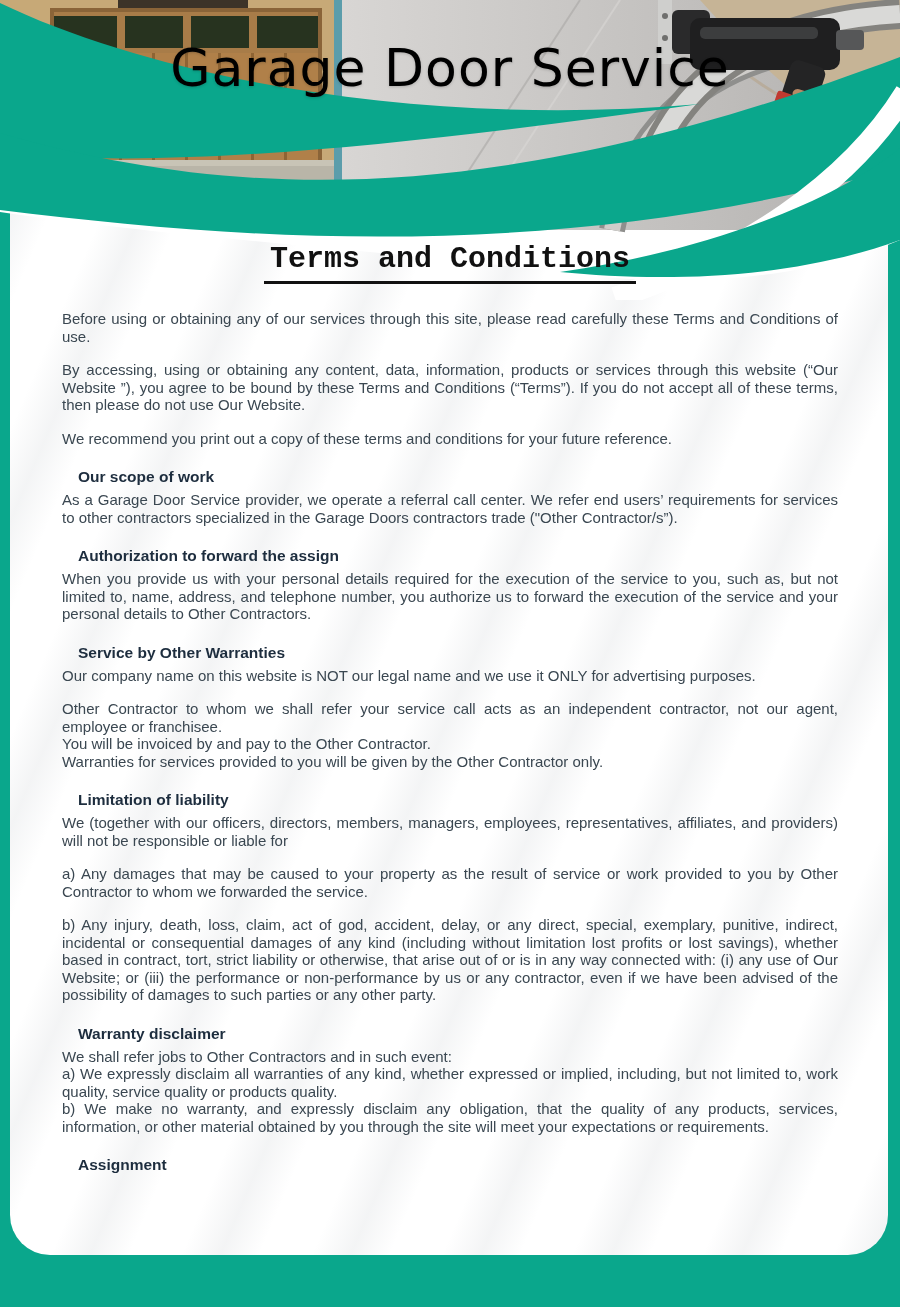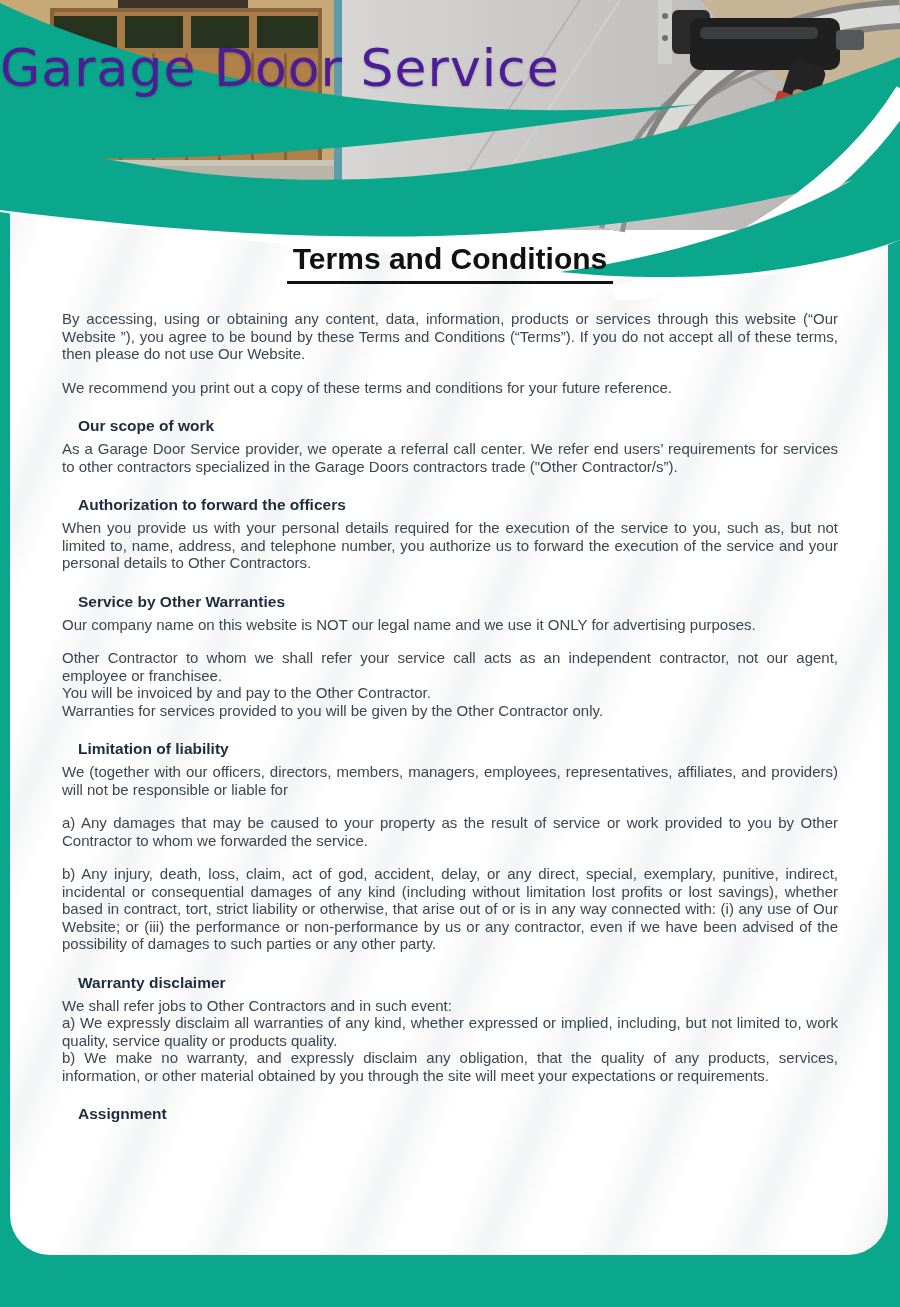--- a/index.html
+++ b/index.html
@@ -24,33 +24,33 @@
         rgba(120,130,140,0.085) 84px,
         rgba(255,255,255,0) 120px),
       #ffffff;
     border-radius:0 0 40px 40px;
   }
   .header{
     position:absolute;top:0;left:0;width:900px;height:300px;pointer-events:none;
   }
   .header svg{display:block;}
   .brand-title{
-    position:absolute;top:38px;left:0;width:900px;
+    position:absolute;top:38px;left:0;width:900px;text-align:center;
     font-family:"DejaVu Sans", sans-serif;
-    font-size:52px;font-weight:400;letter-spacing:1px;color:#4c1d95;
+    font-size:52px;font-weight:400;letter-spacing:1px;color:#000000;
     text-shadow:0 1px 3px rgba(0,0,0,0.18);
   }
   .content{
     position:absolute;top:236px;left:62px;width:776px;
     color:var(--body-text);
     font-size:15px;line-height:17.5px;
   }
   .page-title{
     text-align:center;margin:6px 0 26px;
-    font-family:Liberation Sans, sans-serif;
+    font-family:Liberation Mono, monospace;
     font-size:30px;line-height:34px;font-weight:bold;color:var(--title-text);
   }
   .page-title span{
     display:inline-block;padding:0 6px 5px;border-bottom:3px solid #111;
   }
   .sec-h{
     font-size:15.5px;font-weight:bold;color:var(--heading-text);
     margin:21px 16px 5px;line-height:18px;
   }
   .para{
@@ -148,31 +148,32 @@
 
   <div class="brand-title">Garage Door Service</div>
 
   <div class="content">
     <div class="page-title">
       <span>Terms and Conditions</span>
     </div>
     <div id="sections">
   <section class="sec">
 
+  <div class="para">Before using or obtaining any of our services through this site, please read carefully these Terms and Conditions of use.</div>
           <div class="para">By accessing, using or obtaining any content, data, information, products or services through this website (“Our Website ”), you agree to be bound by these Terms and Conditions (“Terms”). If you do not accept all of these terms, then please do not use Our Website.</div>
           <div class="para">We recommend you print out a copy of these terms and conditions for your future reference.</div>
         </section>
 
   <section class="sec">
     <h2 class="sec-h">Our scope of work</h2>
   <div class="para">As a Garage Door Service provider, we operate a referral call center. We refer end users’ requirements for services to other contractors specialized in the Garage Doors contractors trade ("Other Contractor/s”).</div>
         </section>
 
   <section class="sec">
-    <h2 class="sec-h">Authorization to forward the officers</h2>
+    <h2 class="sec-h">Authorization to forward the assign</h2>
   <div class="para">When you provide us with your personal details required for the execution of the service to you, such as, but not limited to, name, address, and telephone number, you authorize us to forward the execution of the service and your personal details to Other Contractors.</div>
         </section>
 
   <section class="sec">
     <h2 class="sec-h">Service by Other Warranties</h2>
   <div class="para">Our company name on this website is NOT our legal name and we use it ONLY for advertising purposes.</div>
           <div class="para">Other Contractor to whom we shall refer your service call acts as an independent contractor, not our agent, employee or franchisee.
 You will be invoiced by and pay to the Other Contractor.
 Warranties for services provided to you will be given by the Other Contractor only.</div>
         </section>

